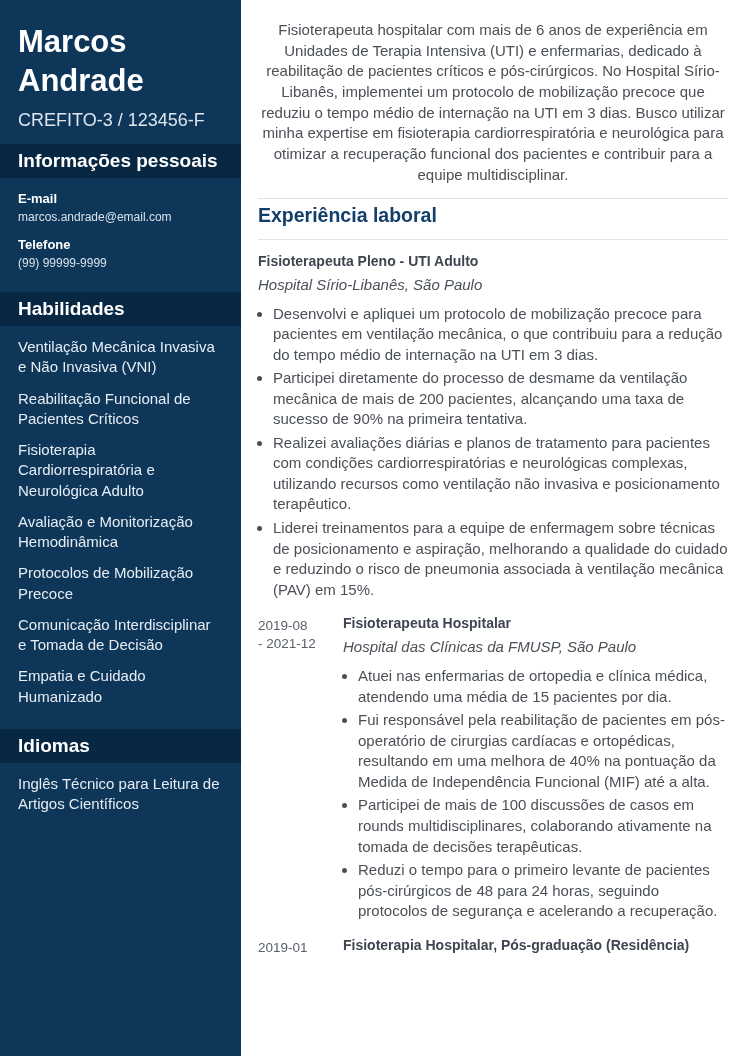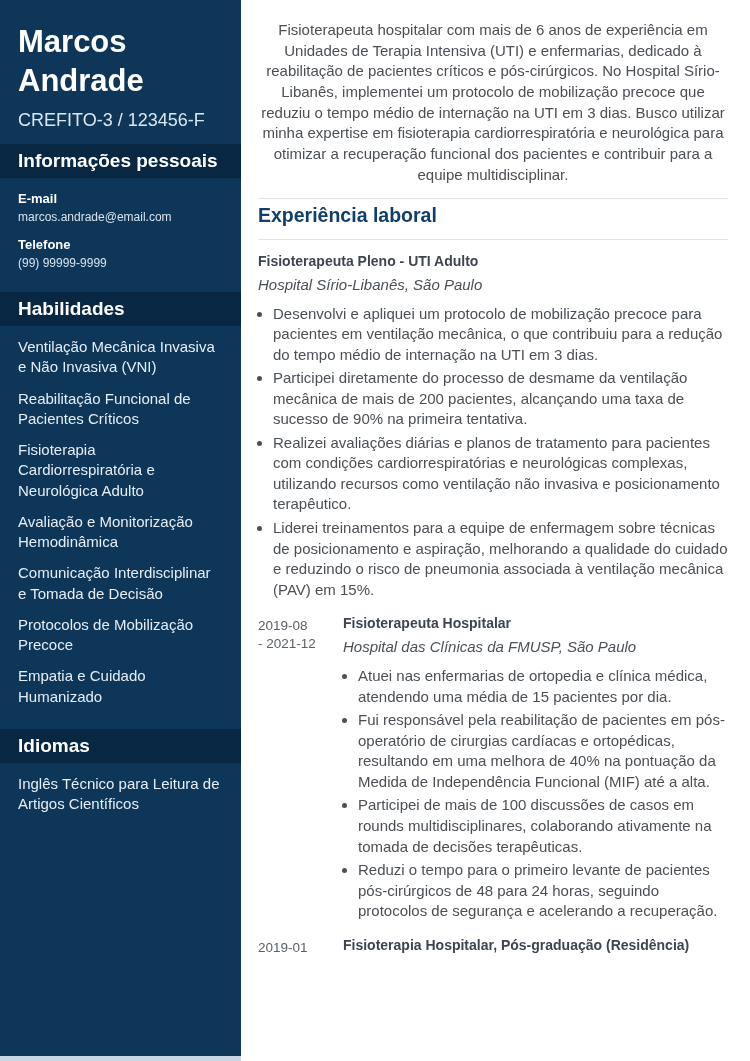--- a/index.html
+++ b/index.html
@@ -6,21 +6,21 @@
   html, body { margin: 0; padding: 0; }
   body {
     width: 750px; height: 1061px;
     background: #ffffff;
     font-family: "Liberation Sans", "DejaVu Sans", sans-serif;
     overflow: hidden;
   }
   .page { display: flex; width: 750px; height: 1061px; }
 
   
-  .left-col { width: 241px; flex-shrink: 0; display: flex; flex-direction: column; }
+  .left-col { width: 241px; flex-shrink: 0; display: flex; flex-direction: row; }
   .sidebar {
     background: #0d3658;
     color: #ffffff;
     height: 1056px;
     padding-bottom: 20px;
     overflow: hidden;
   }
   .page-edge { height: 5px; background: #ccd5e2; }
 
   h1.name {
@@ -121,22 +121,22 @@
           <div class="field-value">(99) 99999-9999</div>
         </div>
       </div>
 
       <div class="band">Habilidades</div>
       <ul class="side-list">
         <li>Ventilação Mecânica Invasiva e Não Invasiva (VNI)</li>
         <li>Reabilitação Funcional de Pacientes Críticos</li>
         <li>Fisioterapia Cardiorrespiratória e Neurológica Adulto</li>
         <li>Avaliação e Monitorização Hemodinâmica</li>
+        <li>Protocolos de Mobilização Precoce</li>
         <li>Comunicação Interdisciplinar e Tomada de Decisão</li>
-        <li>Protocolos de Mobilização Precoce</li>
         <li>Empatia e Cuidado Humanizado</li>
       </ul>
 
       <div class="band">Idiomas</div>
       <ul class="side-list">
         <li>Inglês Técnico para Leitura de Artigos Científicos</li>
       </ul>
 
     </aside>
     <div class="page-edge"></div>

